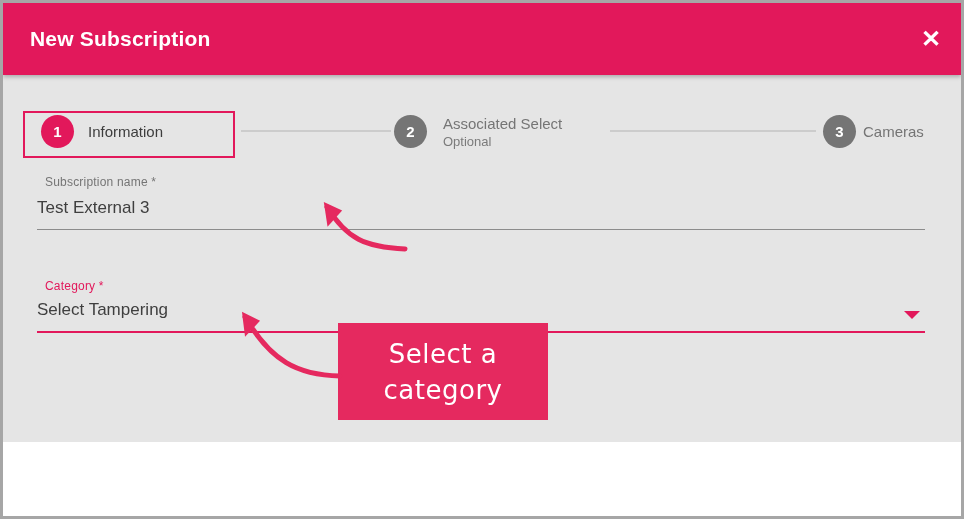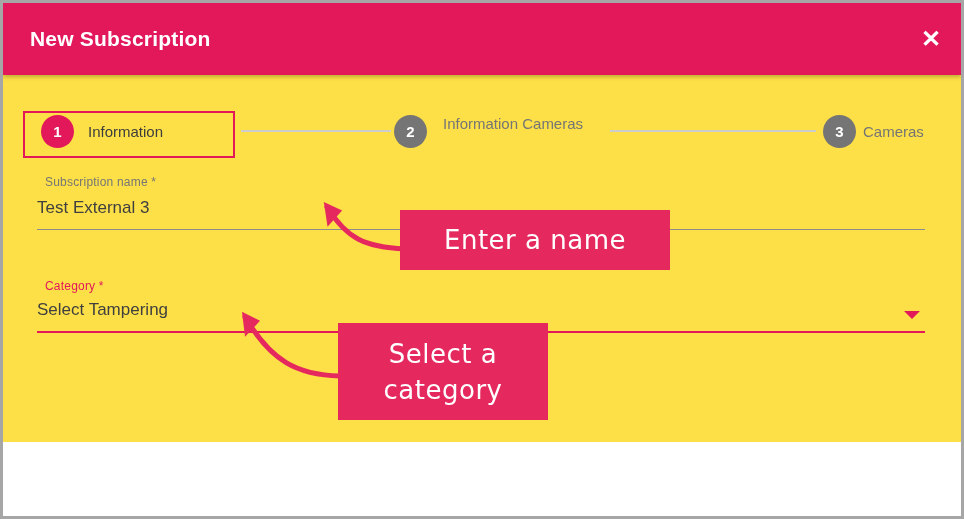--- a/index.html
+++ b/index.html
@@ -4,21 +4,21 @@
 <style>
   * { margin: 0; padding: 0; box-sizing: border-box; }
   html, body { background: #ffffff; }
   body { font-family: "Liberation Sans", sans-serif; }
 
   .screen {
     position: relative;
     width: 964px;
     height: 519px;
     border: 3px solid #a6a6a6;
-    background: #fde047;
+    background: #e5e5e5;
     overflow: hidden;
   }
   .dialog { position: absolute; inset: 0; }
 
   
   .header {
     position: absolute; left: 0; top: 0; right: 0; height: 72px;
     background: #e2185b;
     box-shadow: 0 2px 4px rgba(0,0,0,0.25);
     z-index: 5;
@@ -139,40 +139,40 @@
       <span>1</span>
     </div>
     <div class="step-label active l1">Information</div>
 
     <div class="connector conn1"></div>
 
     <div class="step-circle inactive c2">
       <span>2</span>
     </div>
     <div class="step-label l2">
-      <div>Information Cameras</div>
+      <div>Associated Select</div>
+      <div class="sub">Optional</div>
     </div>
 
     <div class="connector conn2"></div>
 
     <div class="step-circle inactive c3">
       <span>3</span>
     </div>
     <div class="step-label l3">Cameras</div>
 
     <div class="field-label fl1">Subscription name *</div>
     <div class="field-value fv1">Test External 3</div>
     <div class="ul1"></div>
 
     <div class="field-label accent fl2">Category *</div>
     <div class="field-value fv2">Select Tampering</div>
     <div class="select-caret"></div>
     <div class="ul2"></div>
 
-    <div class="callout callout-name">Enter a name</div>
     <svg class="arrow-svg arrow1" width="110" height="65">
       <defs>
         <marker id="ah1" markerUnits="userSpaceOnUse" markerWidth="26" markerHeight="26" refX="19" refY="13" orient="auto">
           <path d="M2,3 L25,13 L8,24 Z" fill="#e5295f"></path>
         </marker>
       </defs>
       <path d="M102,56 C62,54 44,46 24,14" stroke="#e5295f" stroke-width="5" fill="none" stroke-linecap="round" marker-end="url(#ah1)"></path>
     </svg>
 
     <div class="callout callout-category">Select a category</div>

